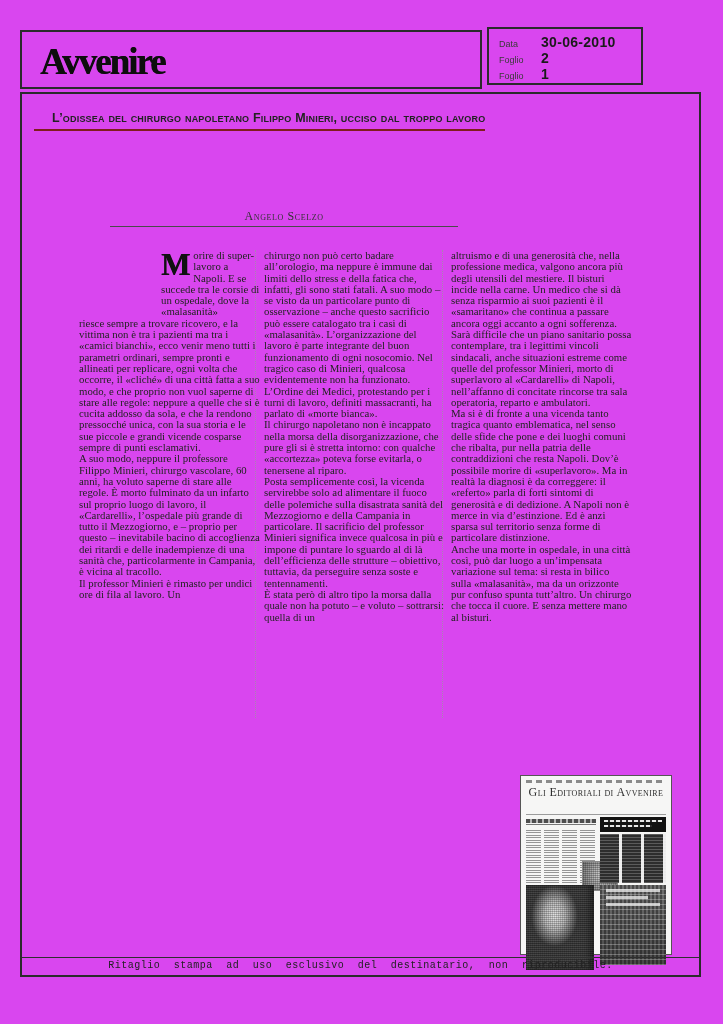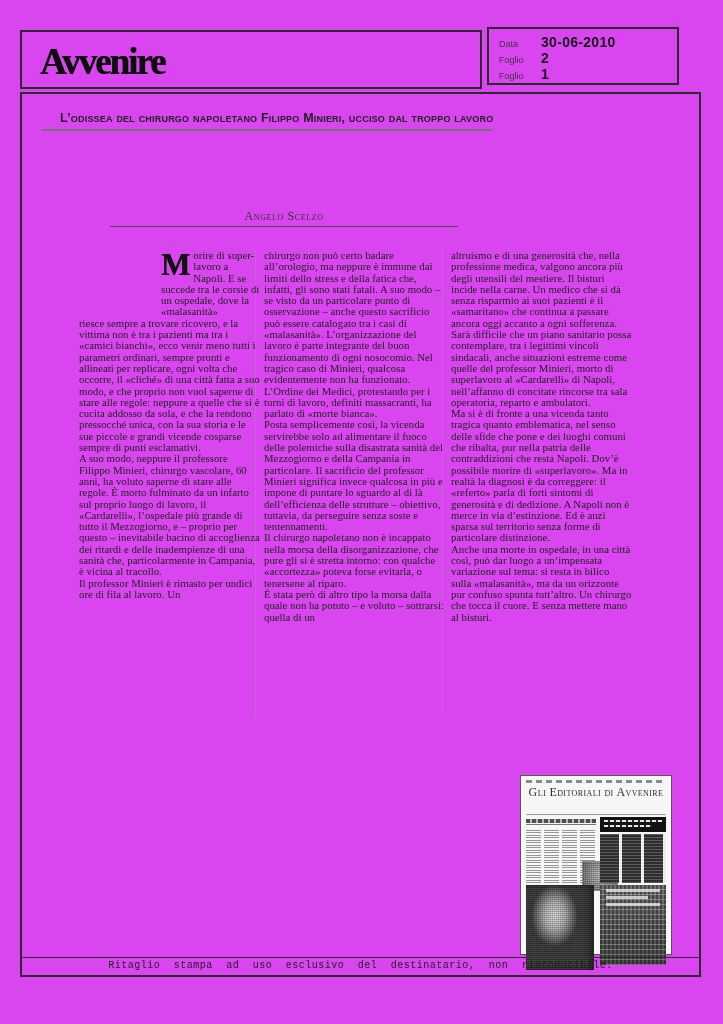--- a/index.html
+++ b/index.html
@@ -4,30 +4,30 @@
 <style>
   html,body{margin:0;padding:0;background:#e9e9e9;}
   .page{position:relative;width:723px;height:1024px;background:#d946ef;margin:0 auto;
         font-family:"Liberation Serif",serif;color:#1c1c1c;overflow:hidden;}
 
   
   .logo-box{position:absolute;left:20px;top:30px;width:458px;height:55px;border:2px solid #2b2b2b;}
   .logo{position:absolute;left:18px;top:8px;font-family:"Liberation Serif",serif;
         font-weight:bold;font-size:37px;letter-spacing:-2px;color:#0d0d0d;
         text-shadow:.5px 0 0 #0d0d0d;}
-  .meta-box{position:absolute;left:487px;top:27px;width:192px;height:58px;border:2px solid #2b2b2b;
+  .meta-box{position:absolute;left:487px;top:27px;width:156px;height:58px;border:2px solid #2b2b2b;
             padding:5px 0 0 10px;box-sizing:border-box;font-family:"Liberation Sans",sans-serif;}
   .meta-row{display:flex;align-items:baseline;height:16px;}
   .meta-label{width:42px;font-size:9px;color:#3a3a3a;}
   .meta-value{font-size:14px;font-weight:bold;color:#1a1a1a;letter-spacing:.3px;}
 
   
   .main-box{position:absolute;left:20px;top:92px;width:677px;height:881px;border:2px solid #2b2b2b;}
 
-  .kicker-wrap{position:absolute;left:20px;top:14px;width:433px;border-bottom:2px solid #737373;padding:0 0 3px 18px;}
+  .kicker-wrap{position:absolute;left:12px;top:14px;width:433px;border-bottom:2px solid #7f1d1d;padding:0 0 3px 18px;}
   .kicker{font-family:"Liberation Sans",sans-serif;font-variant:small-caps;font-weight:bold;
           font-size:12.5px;letter-spacing:.2px;color:#222;white-space:nowrap;}
 
   .headline{position:absolute;left:10px;top:48px;width:640px;font-size:43px;letter-spacing:-1px;
             color:#101010;text-shadow:.6px 0 0 #101010;}
 
   .byline-wrap{position:absolute;left:88px;top:112px;width:348px;text-align:center;
                border-bottom:1.5px solid #4a4a4a;padding-bottom:2px;}
   .byline{font-variant:small-caps;font-size:12px;letter-spacing:.6px;color:#333;}
 
@@ -134,22 +134,22 @@
       <div class="intro">
         <span class="dropcap">M</span><span>orire di super-lavoro a Napoli. E se succede tra le corsie di un ospedale, dove la «malasanità»</span>
       </div>
       <p>riesce sempre a trovare ricovero, e la vittima non è tra i pazienti ma tra i «camici bianchi», ecco venir meno tutti i parametri ordinari, sempre pronti e allineati per replicare, ogni volta che occorre, il «cliché» di una città fatta a suo modo, e che proprio non vuol saperne di stare alle regole: neppure a quelle che si è cucita addosso da sola, e che la rendono pressocché unica, con la sua storia e le sue piccole e grandi vicende cosparse sempre di punti esclamativi.</p>
       <p>A suo modo, neppure il professore Filippo Minieri, chirurgo vascolare, 60 anni, ha voluto saperne di stare alle regole. È morto fulminato da un infarto sul proprio luogo di lavoro, il «Cardarelli», l’ospedale più grande di tutto il Mezzogiorno, e – proprio per questo – inevitabile bacino di accoglienza dei ritardi e delle inadempienze di una sanità che, particolarmente in Campania, è vicina al tracollo.</p>
       <p>Il professor Minieri è rimasto per undici ore di fila al lavoro. Un</p>
     </div>
 
     <div class="col col2">
       <p>chirurgo non può certo badare all’orologio, ma neppure è immune dai limiti dello stress e della fatica che, infatti, gli sono stati fatali. A suo modo – se visto da un particolare punto di osservazione – anche questo sacrificio può essere catalogato tra i casi di «malasanità». L’organizzazione del lavoro è parte integrante del buon funzionamento di ogni nosocomio. Nel tragico caso di Minieri, qualcosa evidentemente non ha funzionato. L’Ordine dei Medici, protestando per i turni di lavoro, definiti massacranti, ha parlato di «morte bianca».</p>
+      <p>Il chirurgo napoletano non è incappato nella morsa della disorganizzazione, che pure gli si è stretta intorno: con qualche «accortezza» poteva forse evitarla, o tenersene al riparo.</p>
       <p>Posta semplicemente così, la vicenda servirebbe solo ad alimentare il fuoco delle polemiche sulla disastrata sanità del Mezzogiorno e della Campania in particolare. Il sacrificio del professor Minieri significa invece qualcosa in più e impone di puntare lo sguardo al di là dell’efficienza delle strutture – obiettivo, tuttavia, da perseguire senza soste e tentennamenti.</p>
-      <p>Il chirurgo napoletano non è incappato nella morsa della disorganizzazione, che pure gli si è stretta intorno: con qualche «accortezza» poteva forse evitarla, o tenersene al riparo.</p>
       <p>È stata però di altro tipo la morsa dalla quale non ha potuto – e voluto – sottrarsi: quella di un</p>
     </div>
 
     <div class="col col3">
       <p>altruismo e di una generosità che, nella professione medica, valgono ancora più degli utensili del mestiere. Il bisturi incide nella carne. Un medico che si dà senza risparmio ai suoi pazienti è il «samaritano» che continua a passare ancora oggi accanto a ogni sofferenza.</p>
       <p>Sarà difficile che un piano sanitario possa contemplare, tra i legittimi vincoli sindacali, anche situazioni estreme come quelle del professor Minieri, morto di superlavoro al «Cardarelli» di Napoli, nell’affanno di concitate rincorse tra sala operatoria, reparto e ambulatori.</p>
       <p>Ma si è di fronte a una vicenda tanto tragica quanto emblematica, nel senso delle sfide che pone e dei luoghi comuni che ribalta, pur nella patria delle contraddizioni che resta Napoli. Dov’è possibile morire di «superlavoro». Ma in realtà la diagnosi è da correggere: il «referto» parla di forti sintomi di generosità e di dedizione. A Napoli non è merce in via d’estinzione. Ed è anzi sparsa sul territorio senza forme di particolare distinzione.</p>
       <p>Anche una morte in ospedale, in una città così, può dar luogo a un’impensata variazione sul tema: si resta in bilico sulla «malasanità», ma da un orizzonte pur confuso spunta tutt’altro. Un chirurgo che tocca il cuore. E senza mettere mano al bisturi.</p>
     </div>
 

